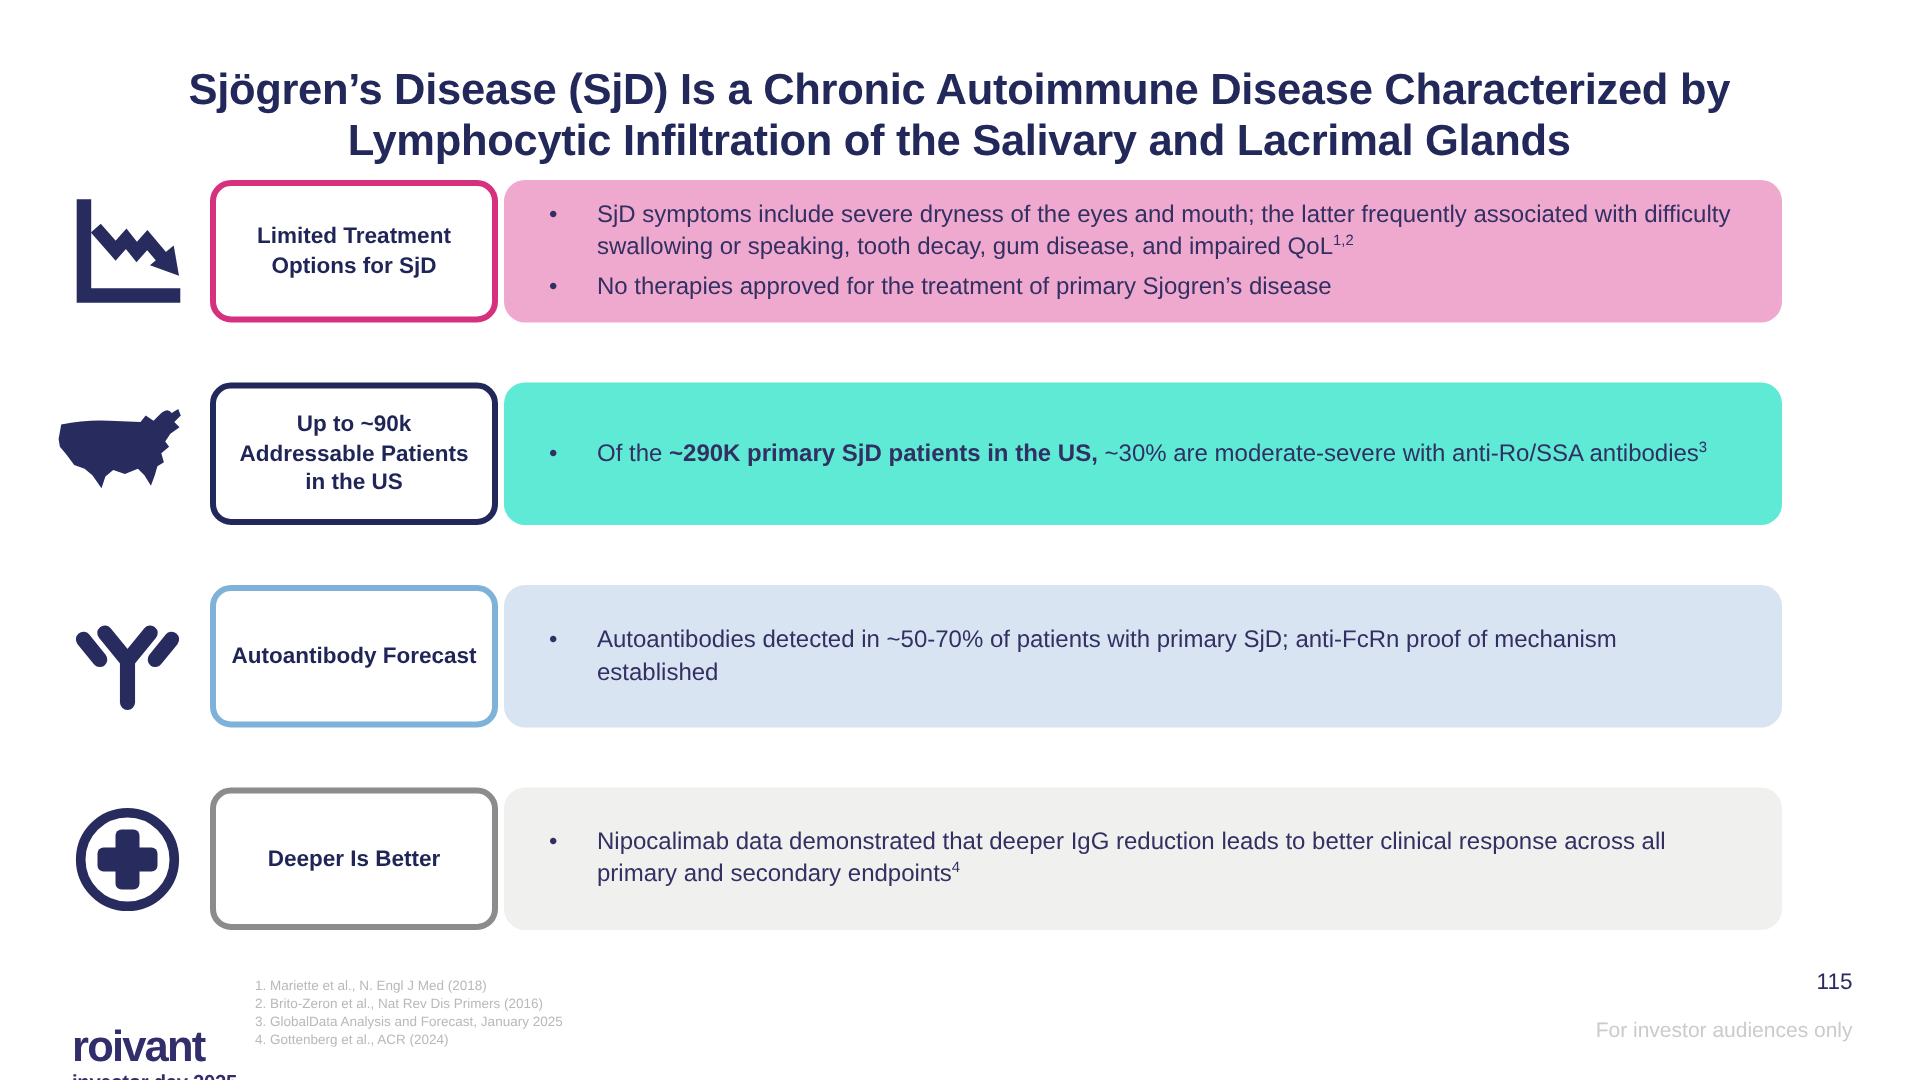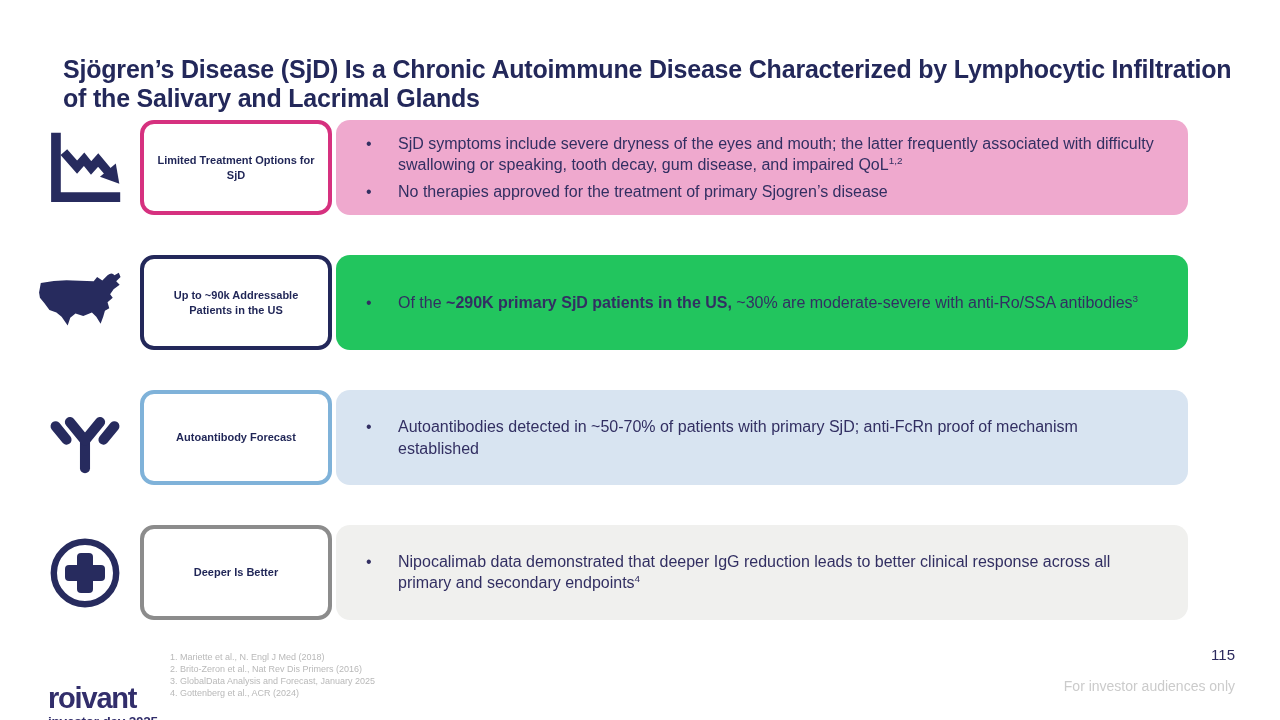--- a/index.html
+++ b/index.html
@@ -3,38 +3,38 @@
 <meta charset="utf-8">
 <style>
   html,body { margin:0; padding:0; }
   body {
     width:1280px; height:720px; position:relative; overflow:hidden;
     background:#ffffff; font-family:"Liberation Sans", sans-serif;
   }
   .slide { position:absolute; inset:0; }
 
   .title {
-    position:absolute; left:48px; top:40px; margin:15px;
-    width:1175px; font-size:25px; line-height:1.17; letter-spacing:-0.2px;
-    font-weight:bold; color:#23285a;
+    position:absolute; left:48px; top:40px; margin:4px;
+    width:1175px; font-size:29px; line-height:1.17; letter-spacing:-0.2px;
+    font-weight:bold; color:#23285a;text-align:center;
   }
 
   .rows {
     position:absolute; left:30px; top:120px; width:1158px;
     display:flex; flex-direction:column; gap:40px;
   }
   .row { display:flex; align-items:stretch; height:95px; }
   .icon-wrap {
     flex:0 0 110px; display:flex; align-items:center; justify-content:center;
   }
   .label-box {
     flex:0 0 192px; margin-right:4px; box-sizing:border-box;
     background:#ffffff; border:4px solid #d6317f; border-radius:14px;
     display:flex; align-items:center; justify-content:center; text-align:center;
-    padding:4px 8px; font-weight:bold; font-size:11px; line-height:1.3; color:#1f2556;
+    padding:4px 8px; font-weight:bold; font-size:15px; line-height:1.3; color:#1f2556;
   }
   .bar {
     flex:1; border-radius:14px; box-sizing:border-box;
     display:flex; flex-direction:column; justify-content:center;
     padding:9px 34px 9px 0;
   }
   .bullets { list-style:none; margin:0; padding:0; display:flex; flex-direction:column; gap:5px; }
   .bullets li {
     position:relative; padding-left:62px; font-size:16px; line-height:1.32; color:#322f62;
   }
@@ -88,21 +88,21 @@
 
   <div class="row">
     <div class="icon-wrap">
           <svg viewBox="0 0 120 80" width="104" height="70">
             <path d="M7 28 L9 17 Q28 13 46 14 L70 15 L74 10 L80 14 L86 8 Q91 4 94 8 L99 5 L101 10 L96 15 L100 19 L93 24 L89 30 L92 34 L86 39 L88 46 L83 49 L81 56 L78 64 L73 56 L68 51 L58 55 L49 52 L43 57 L40 66 L33 56 L27 51 L19 48 L13 40 L8 34 Z" fill="#272b5e"></path>
           </svg>
         </div>
     <div class="label-box" style="border-color: rgb(35, 40, 90);">
       <span>Up to ~90k Addressable Patients in the US</span>
     </div>
-    <div class="bar" style="background: #22c55e;">
+    <div class="bar" style="background: #5eead4;">
       <ul class="bullets">
             <li><span>Of the </span><span class="b">~290K primary SjD patients in the US,</span><span> ~30% are moderate-severe with anti-Ro/SSA antibodies</span><sup>3</sup></li>
           </ul>
     </div>
   </div>
 
   <div class="row">
     <div class="icon-wrap">
           <svg viewBox="0 0 100 100" width="92" height="84">
             <g stroke="#272b5e" stroke-width="12" stroke-linecap="round" fill="none">

